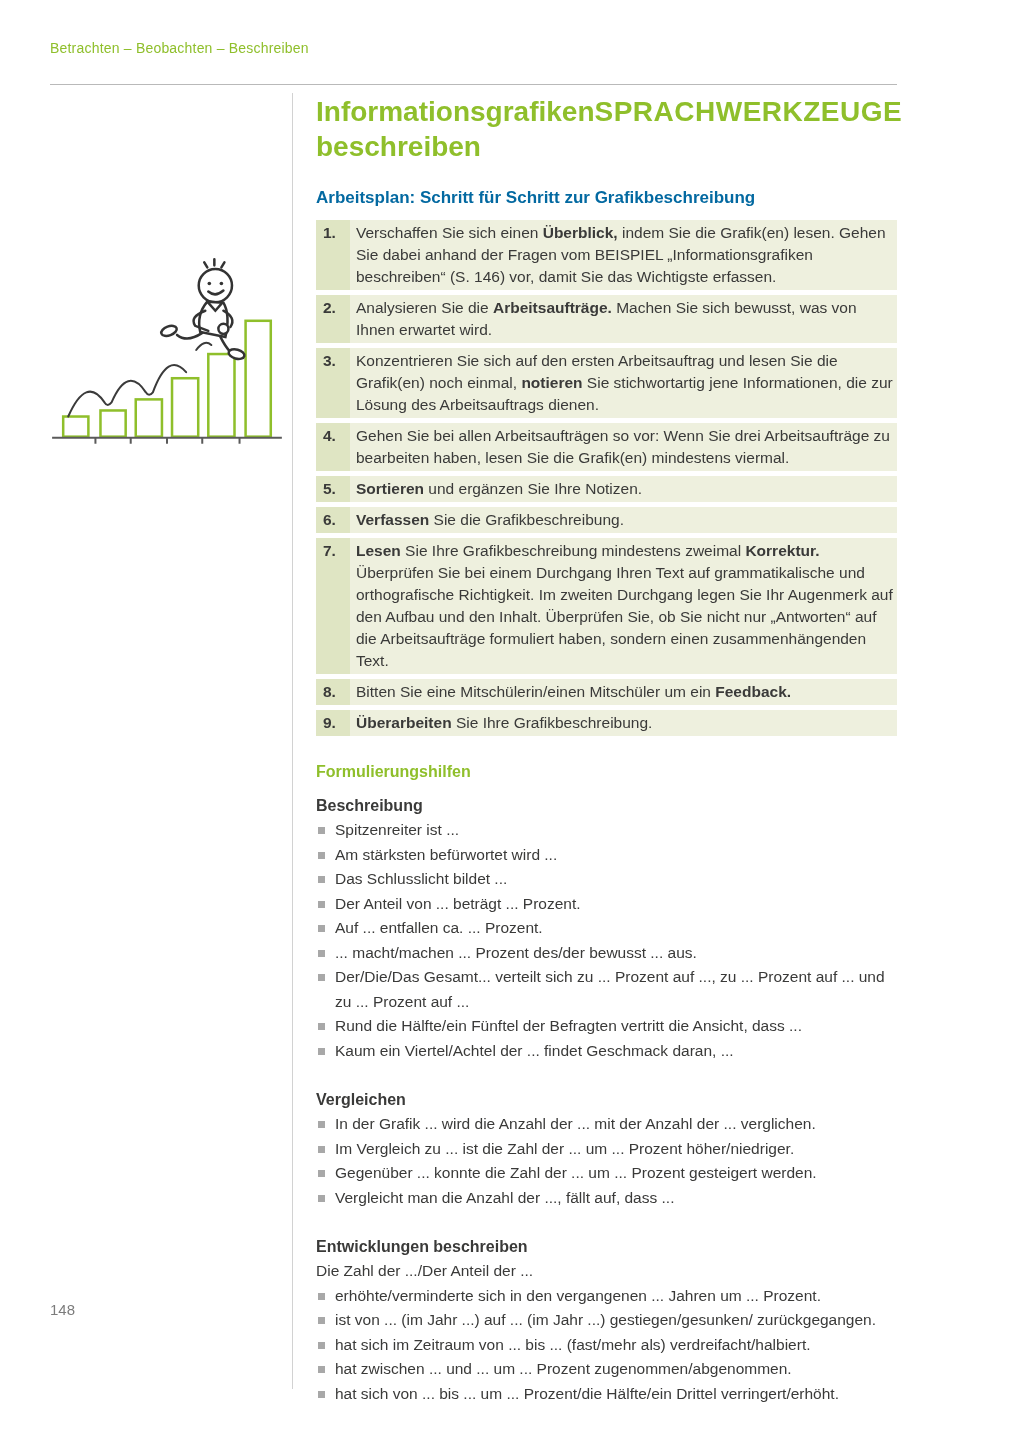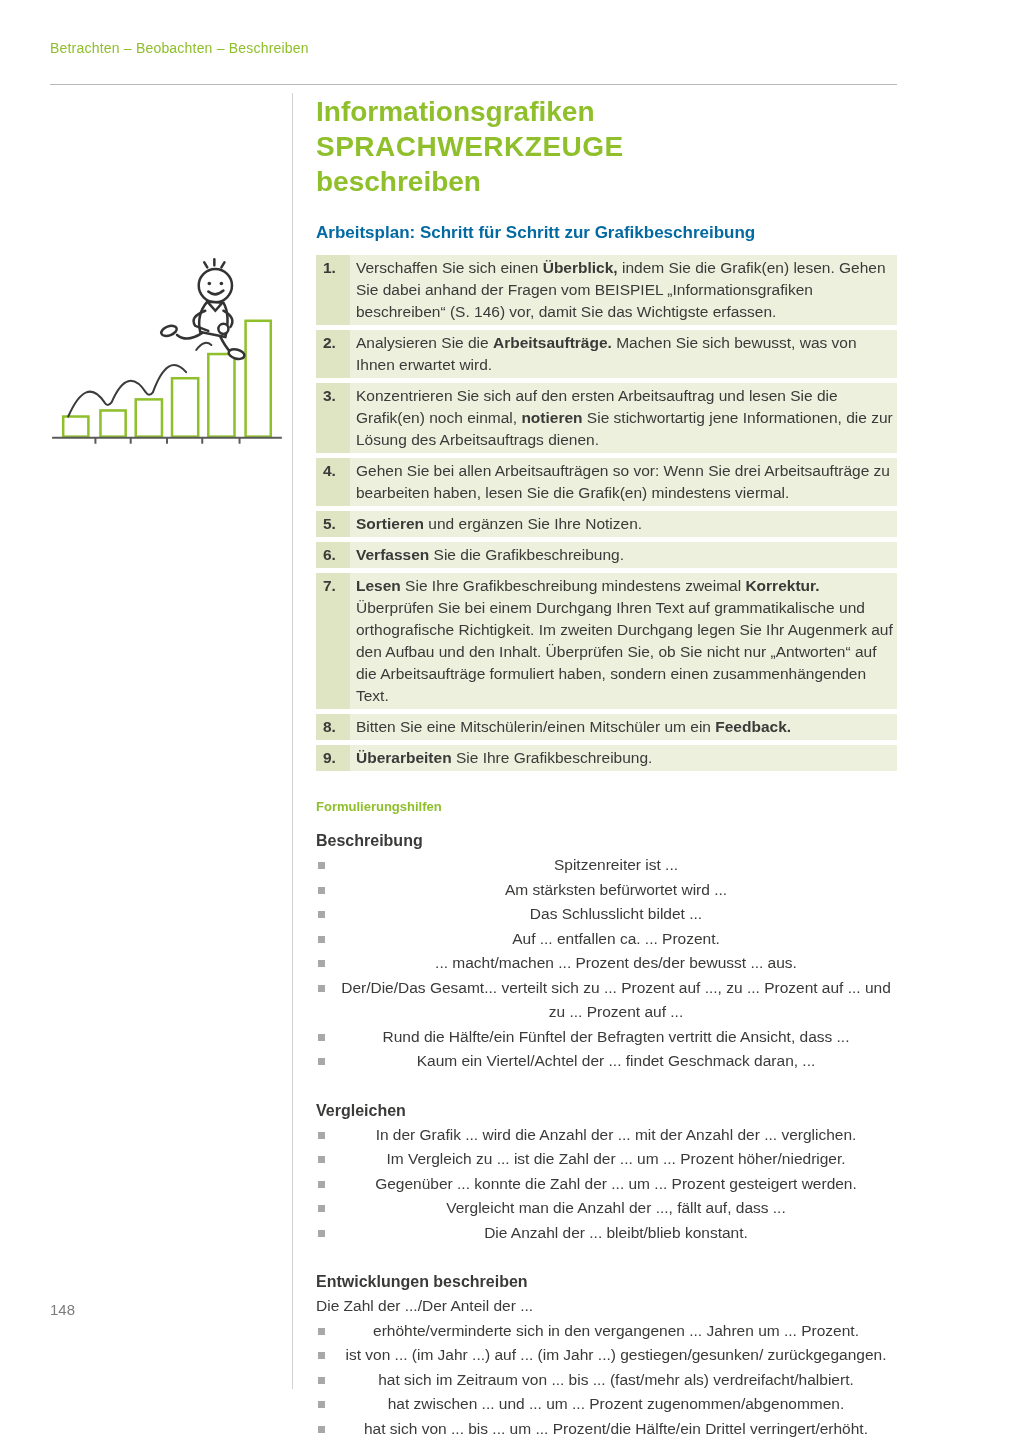--- a/index.html
+++ b/index.html
@@ -26,46 +26,46 @@
     position:absolute; left:38px; top:252px; width:262px; height:192px;
   }
   .page-number {
     position:absolute; left:50px; top:1301px;
     font-size:15px; color:#7c7c7c;
   }
   .main {
     position:absolute; left:316px; top:94px; width:581px;
   }
   .title { color:#8fbf2b; font-weight:bold; font-size:28px; line-height:35px; }
-  .title-row { display:flex; justify-content:space-between; align-items:baseline;flex-direction:column; }
+  .title-row { display:flex; justify-content:space-between; align-items:baseline; }
   .title-badge { letter-spacing:0.5px; }
   .subtitle {
     color:#0369a1; font-weight:bold; font-size:17px; line-height:20px;
     margin-top:24px;
   }
   .steps { margin-top:12px; }
   .step-row { display:flex; margin-bottom:5px; }
   .step-num {
     flex:0 0 34px; background:#dfe5c3;
     font-weight:bold; font-size:15.5px; line-height:22px;
     padding:2px 0 2px 7px;
   }
   .step-body {
     flex:1; background:#eef0de;
     font-size:15.5px; line-height:22px;
     padding:2px 3px 2px 6px;
   }
   .fh-heading {
-    color:#8fbf2b; font-weight:bold; font-size:13px; line-height:20px;
+    color:#8fbf2b; font-weight:bold; font-size:16px; line-height:20px;
     margin-top:26px; margin-bottom:12px;
   }
   .section-title { font-weight:bold; font-size:16px; line-height:24px; margin-top:25px; }
   .formulation-sections > .section-title:first-child { margin-top:9px; }
   .section-intro { font-size:15.5px; line-height:24.5px; }
-  .bullet-row { display:flex; align-items:flex-start;text-align:center; }
+  .bullet-row { display:flex; align-items:flex-start; }
   .bullet-sq {
     flex:0 0 7px; width:7px; height:7px; background:#a8a8a8;
     margin:9px 10px 0 2px;
   }
   .bullet-text { flex:1; font-size:15.5px; line-height:24.5px; }
 </style>
 </head>
 <body>
 
 <div class="breadcrumb">Betrachten – Beobachten – Beschreiben</div>
@@ -176,20 +176,24 @@
       <div class="bullet-row">
         <div class="bullet-sq"></div>
         <div class="bullet-text">Am stärksten befürwortet wird ...</div>
       </div>
       <div class="bullet-row">
         <div class="bullet-sq"></div>
         <div class="bullet-text">Das Schlusslicht bildet ...</div>
       </div>
       <div class="bullet-row">
         <div class="bullet-sq"></div>
+        <div class="bullet-text">Der Anteil von ... beträgt ... Prozent.</div>
+      </div>
+      <div class="bullet-row">
+        <div class="bullet-sq"></div>
         <div class="bullet-text">Auf ... entfallen ca. ... Prozent.</div>
       </div>
       <div class="bullet-row">
         <div class="bullet-sq"></div>
         <div class="bullet-text">... macht/machen ... Prozent des/der bewusst ... aus.</div>
       </div>
       <div class="bullet-row">
         <div class="bullet-sq"></div>
         <div class="bullet-text">Der/Die/Das Gesamt... verteilt sich zu ... Prozent auf ..., zu ... Prozent auf ... und zu ... Prozent auf ...</div>
       </div>
@@ -210,24 +214,20 @@
         <div class="bullet-sq"></div>
         <div class="bullet-text">Im Vergleich zu ... ist die Zahl der ... um ... Prozent höher/niedriger.</div>
       </div>
       <div class="bullet-row">
         <div class="bullet-sq"></div>
         <div class="bullet-text">Gegenüber ... konnte die Zahl der ... um ... Prozent gesteigert werden.</div>
       </div>
       <div class="bullet-row">
         <div class="bullet-sq"></div>
         <div class="bullet-text">Vergleicht man die Anzahl der ..., fällt auf, dass ...</div>
-      </div>
-      <div class="bullet-row">
-        <div class="bullet-sq"></div>
-        <div class="bullet-text">Die Anzahl der ... bleibt/blieb konstant.</div>
       </div>
       <div class="section-title">Entwicklungen beschreiben</div>
       <div class="section-intro">Die Zahl der .../Der Anteil der ...</div>
       <div class="bullet-row">
         <div class="bullet-sq"></div>
         <div class="bullet-text">erhöhte/verminderte sich in den vergangenen ... Jahren um ... Prozent.</div>
       </div>
       <div class="bullet-row">
         <div class="bullet-sq"></div>
         <div class="bullet-text">ist von ... (im Jahr ...) auf ... (im Jahr ...) gestiegen/gesunken/ zurückgegangen.</div>

